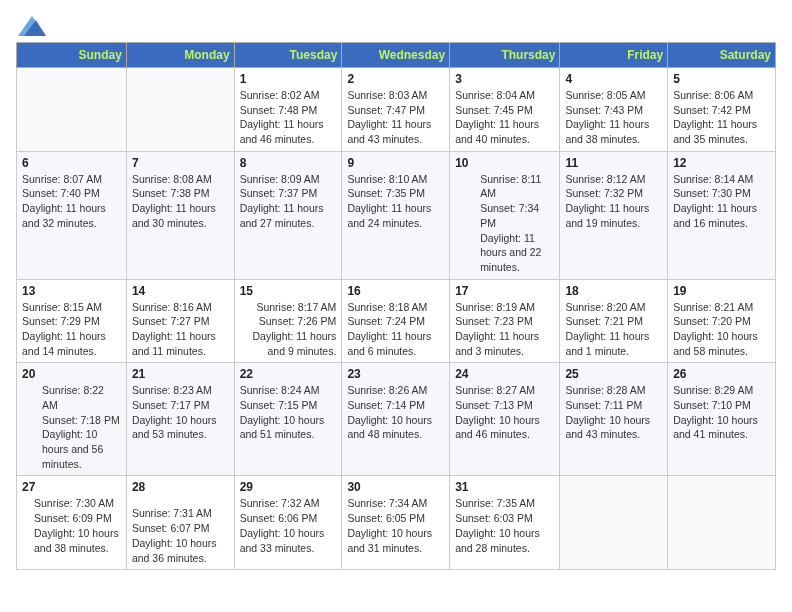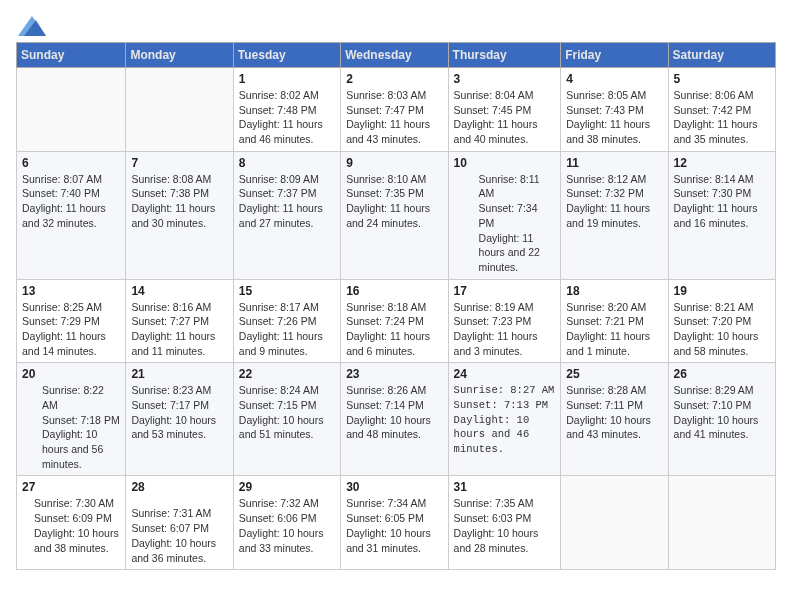--- a/index.html
+++ b/index.html
@@ -52,23 +52,23 @@
       color: #555;
       margin-top: 2px;
     }
     .calendar {
       width: 100%;
       border-collapse: collapse;
       font-size: 11px;
     }
     .calendar th {
       background: #3a6bbf;
-      color: #e5e5e5;
+      color: #bef264;
       padding: 5px 4px;
-      text-align: left;
+      text-align: right;
       font-size: 12px;
       border: 1px solid #aaa;
     }
     .calendar td {
       border: 1px solid #ccc;
       vertical-align: top;
       padding: 4px 5px;
       min-width: 100px;
       background: #fff;
     }
@@ -197,33 +197,33 @@
         <td>
           <div class="day-num">12</div>
           <div class="day-detail" style="white-space: pre-line;">Sunrise: 8:14 AM
 Sunset: 7:30 PM
 Daylight: 11 hours and 16 minutes.</div>
         </td>
       </tr>
       <tr>
         <td>
           <div class="day-num">13</div>
-          <div class="day-detail" style="white-space: pre-line;">Sunrise: 8:25 AM
+          <div class="day-detail" style="white-space: pre-line;">Sunrise: 8:15 AM
 Sunset: 7:29 PM
 Daylight: 11 hours and 14 minutes.</div>
         </td>
         <td>
           <div class="day-num">14</div>
           <div class="day-detail" style="white-space: pre-line;">Sunrise: 8:16 AM
 Sunset: 7:27 PM
 Daylight: 11 hours and 11 minutes.</div>
         </td>
         <td>
           <div class="day-num">15</div>
-          <div class="day-detail" style="white-space: pre-line;">Sunrise: 8:17 AM
+          <div class="day-detail" style="white-space: pre-line; text-align: right;">Sunrise: 8:17 AM
 Sunset: 7:26 PM
 Daylight: 11 hours and 9 minutes.</div>
         </td>
         <td>
           <div class="day-num">16</div>
           <div class="day-detail" style="white-space: pre-line;">Sunrise: 8:18 AM
 Sunset: 7:24 PM
 Daylight: 11 hours and 6 minutes.</div>
         </td>
         <td>
@@ -265,21 +265,21 @@
 Daylight: 10 hours and 51 minutes.</div>
         </td>
         <td>
           <div class="day-num">23</div>
           <div class="day-detail" style="white-space: pre-line;">Sunrise: 8:26 AM
 Sunset: 7:14 PM
 Daylight: 10 hours and 48 minutes.</div>
         </td>
         <td>
           <div class="day-num">24</div>
-          <div class="day-detail" style="white-space: pre-line; font-family: Liberation Mono, monospace;">Sunrise: 8:27 AM
+          <div class="day-detail" style="white-space: pre-line;">Sunrise: 8:27 AM
 Sunset: 7:13 PM
 Daylight: 10 hours and 46 minutes.</div>
         </td>
         <td>
           <div class="day-num">25</div>
           <div class="day-detail" style="white-space: pre-line;">Sunrise: 8:28 AM
 Sunset: 7:11 PM
 Daylight: 10 hours and 43 minutes.</div>
         </td>
         <td>

